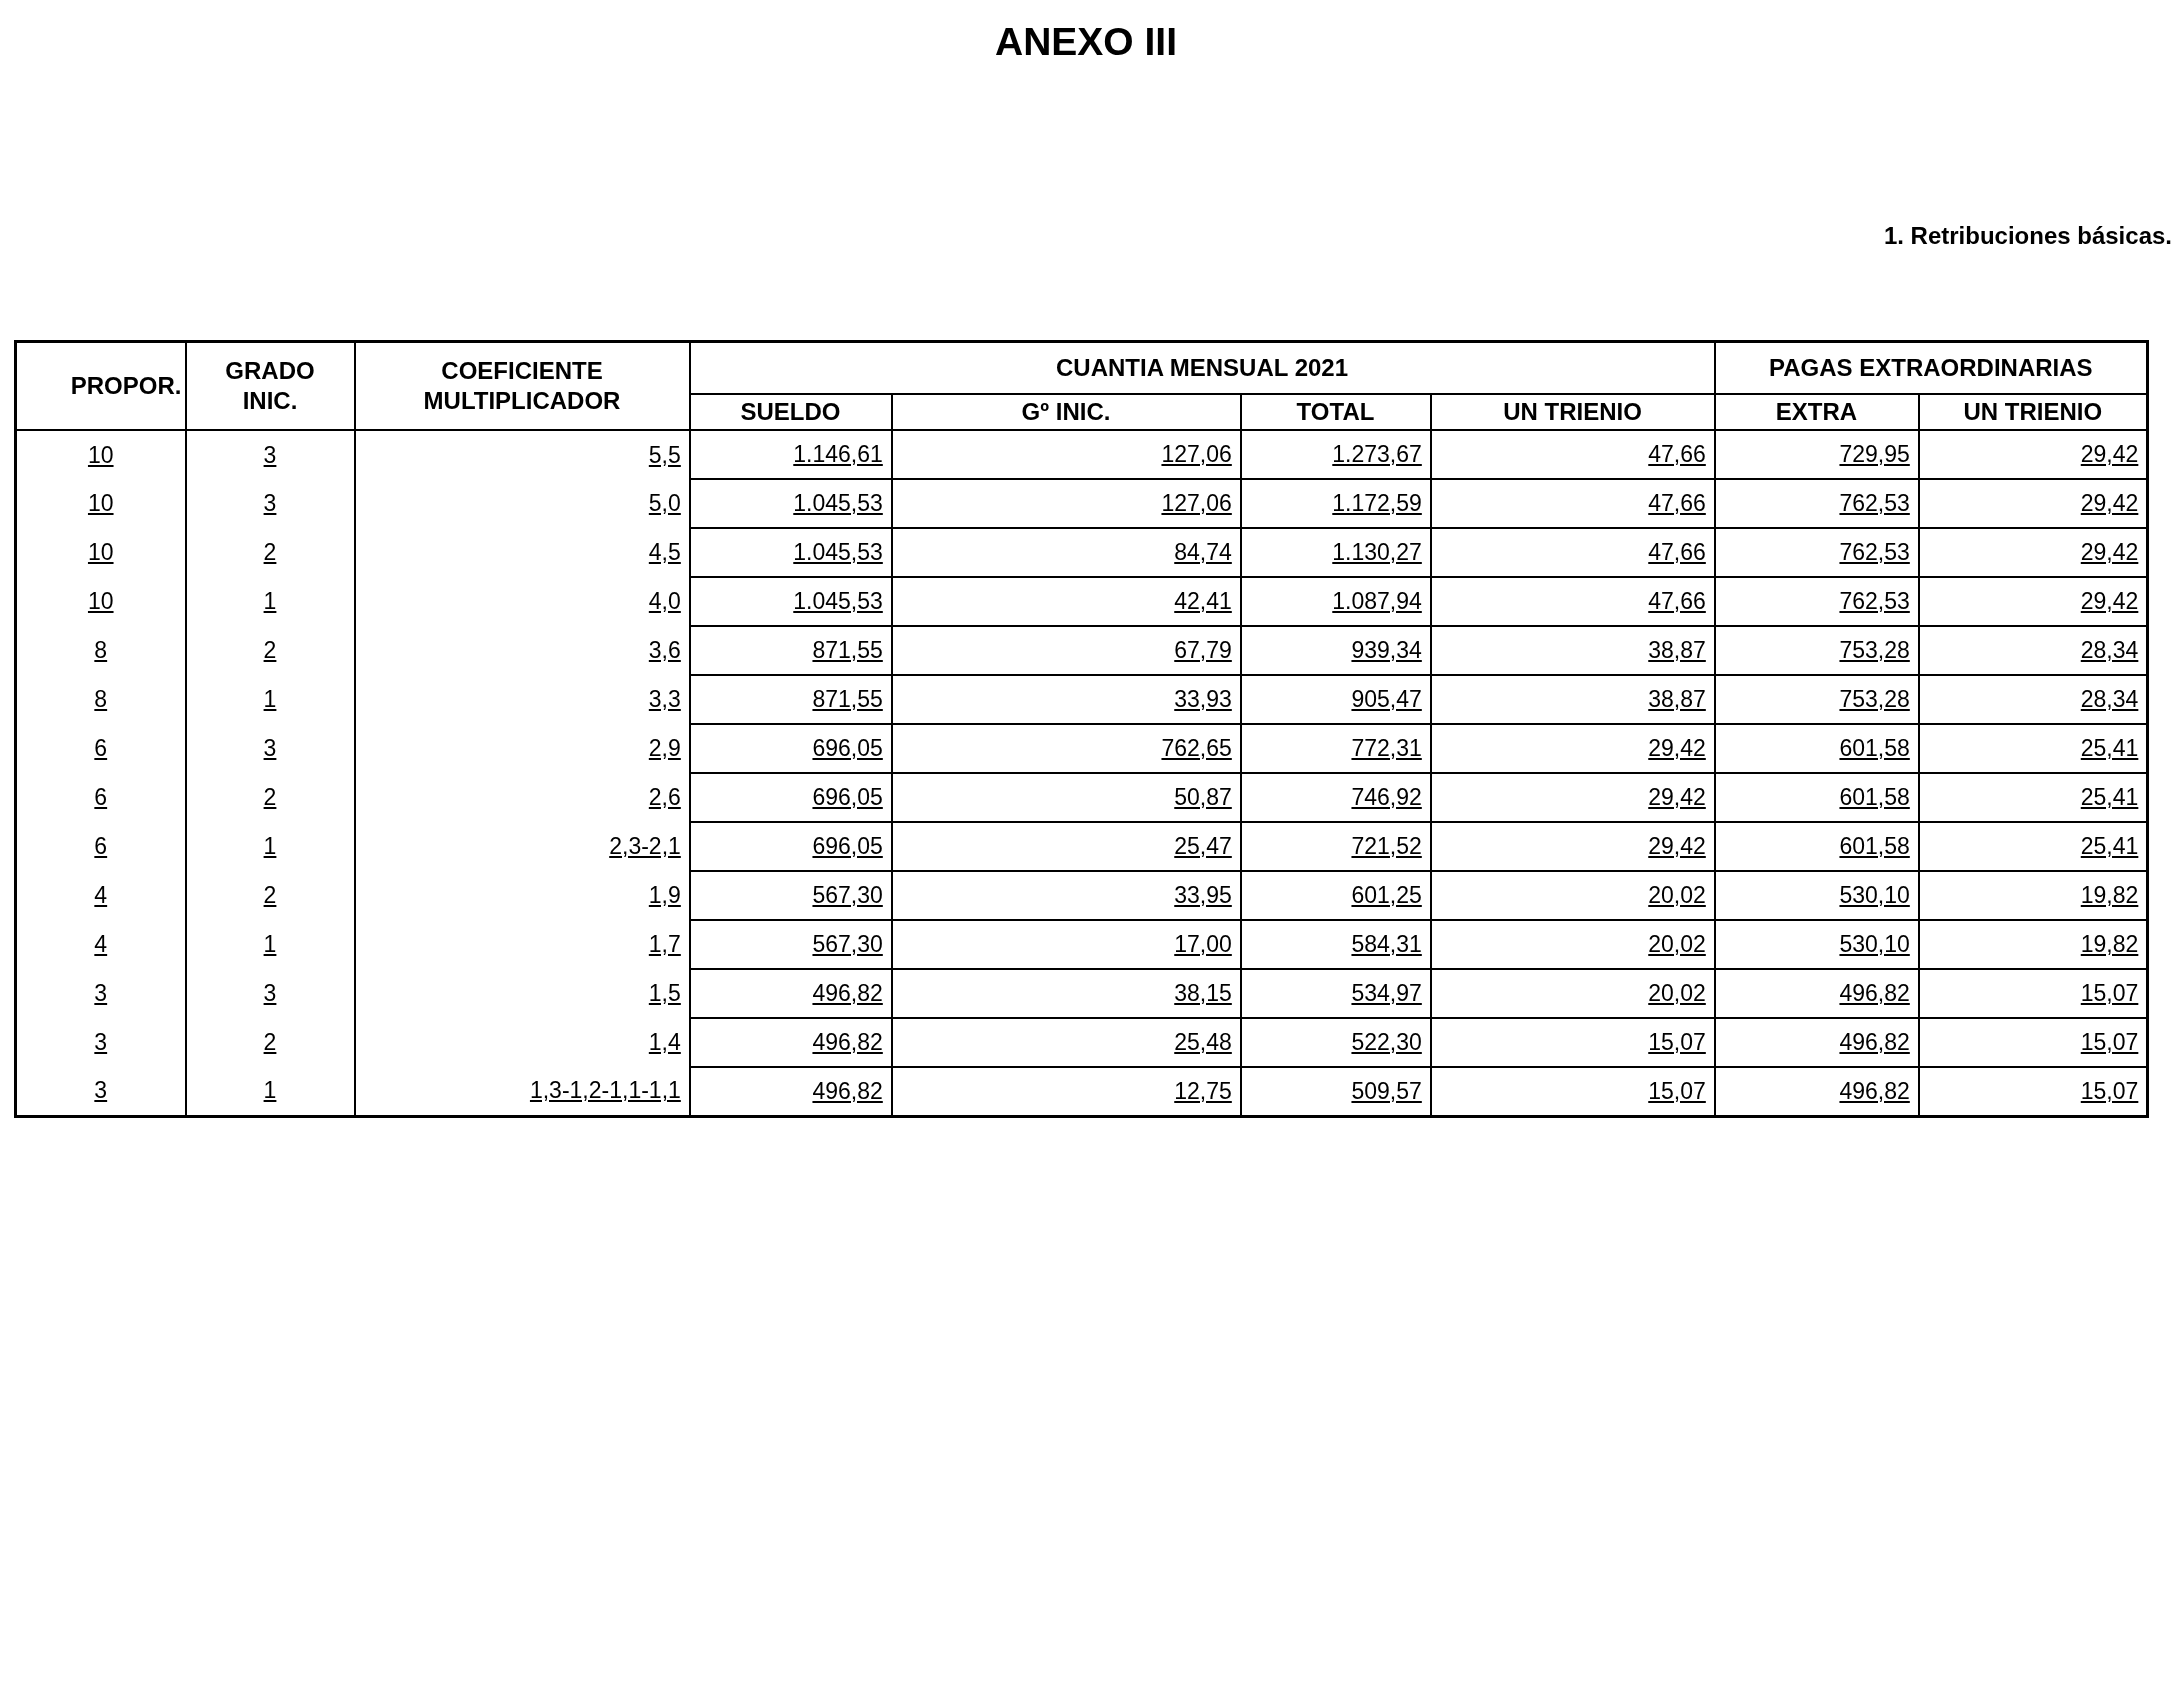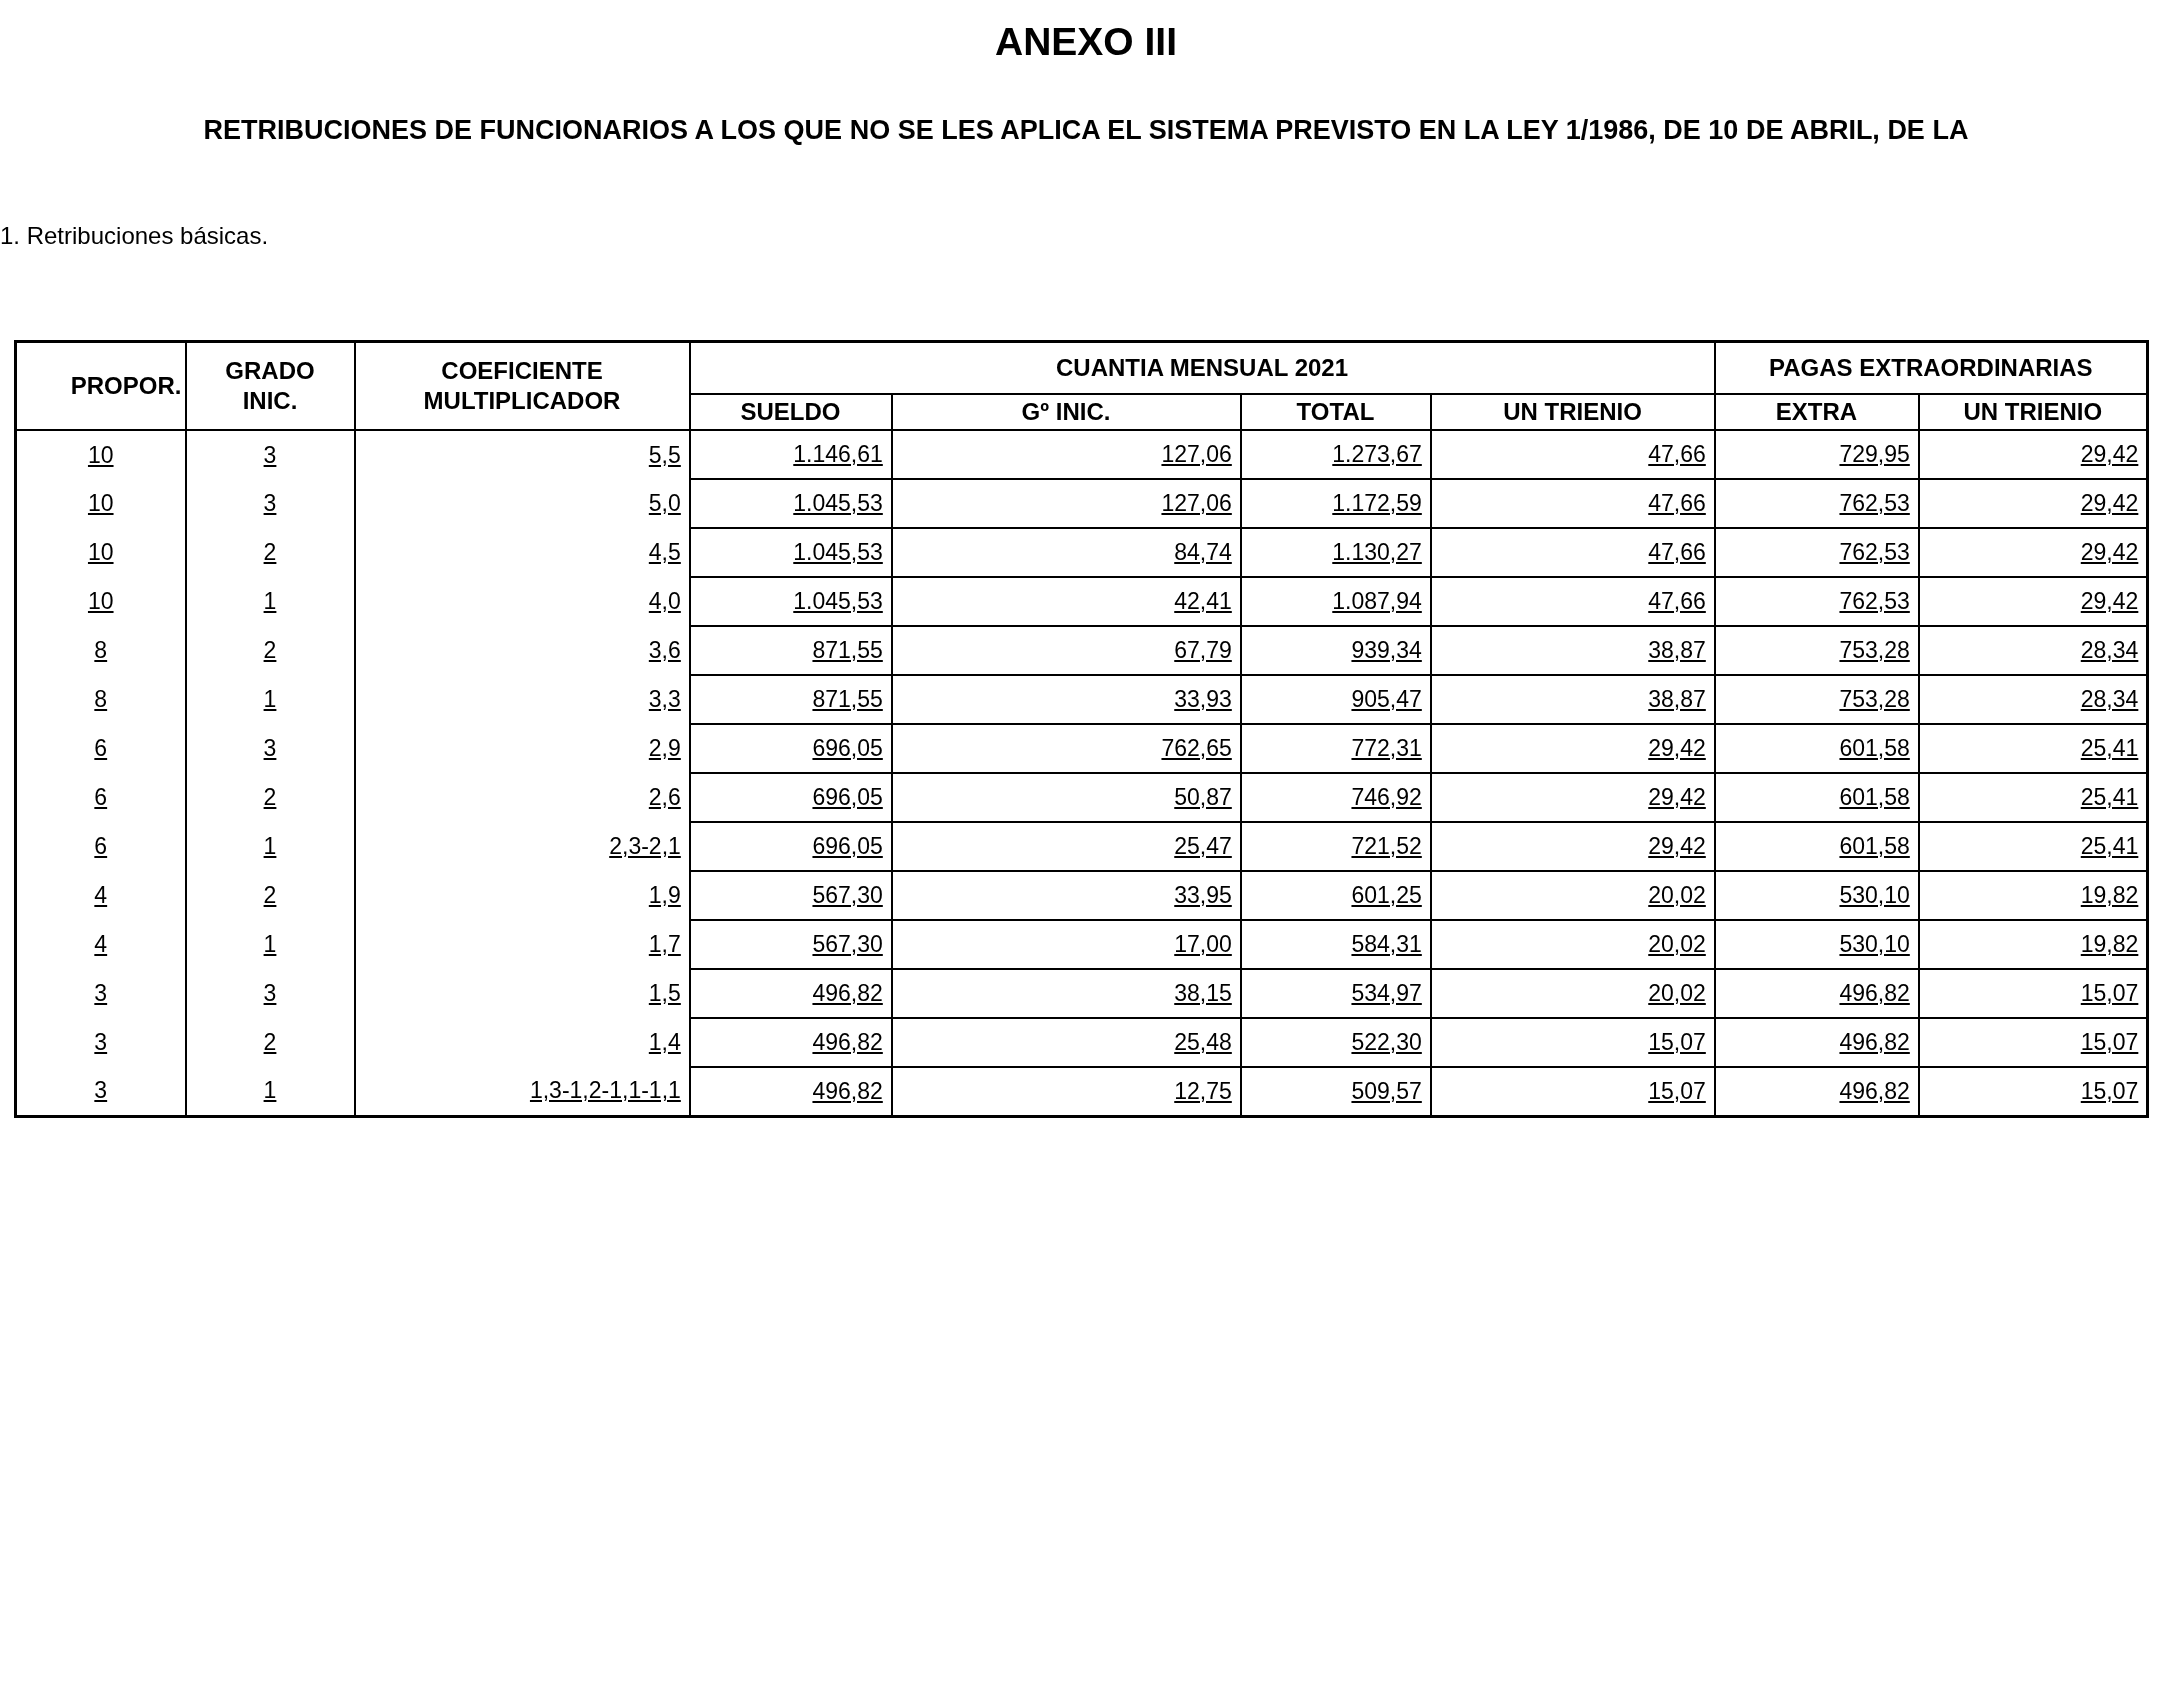--- a/index.html
+++ b/index.html
@@ -19,23 +19,23 @@
     margin: 20px 0 0 0;
   }
   .subtitle {
     text-align: center;
     font-size: 27px;
     font-weight: bold;
     line-height: 1.5;
     margin: 46px 31px 0 31px;
   }
   .section-heading {
-    text-align: left;
+    text-align: right;
     font-size: 24px;
-    font-weight: normal;
+    font-weight: bold;
     margin: 71px 0 0 0;
   }
   table.retrib {
     margin: 90px 0 0 14px;
     width: 2132px;
     border-collapse: collapse;
     table-layout: fixed;
     border: 3.9px solid #000;
   }
   table.retrib th {
@@ -74,21 +74,21 @@
   table.retrib td.center { text-align: center; }
   table.retrib td.right { text-align: right; padding-right: 7.7px; }
 </style>
 </head>
 <body>
 
 <div class="page">
 
   <h1 class="title">ANEXO III</h1>
 
-  <p class="subtitle"><span>RETRIBUCIONES DE FUNCIONARIOS A LOS QUE NO SE LES APLICA EL SISTEMA  PREVISTO EN LA LEY 1/1986, DE 10 DE ABRIL, DE LA</span><br></p>
+  <p class="subtitle"><br></p>
 
   <p class="section-heading">1. Retribuciones básicas.</p>
 
   <table class="retrib">
     <colgroup>
       <col style="width:170px">
       <col style="width:169px">
       <col style="width:335px">
       <col style="width:202px">
       <col style="width:349px">

